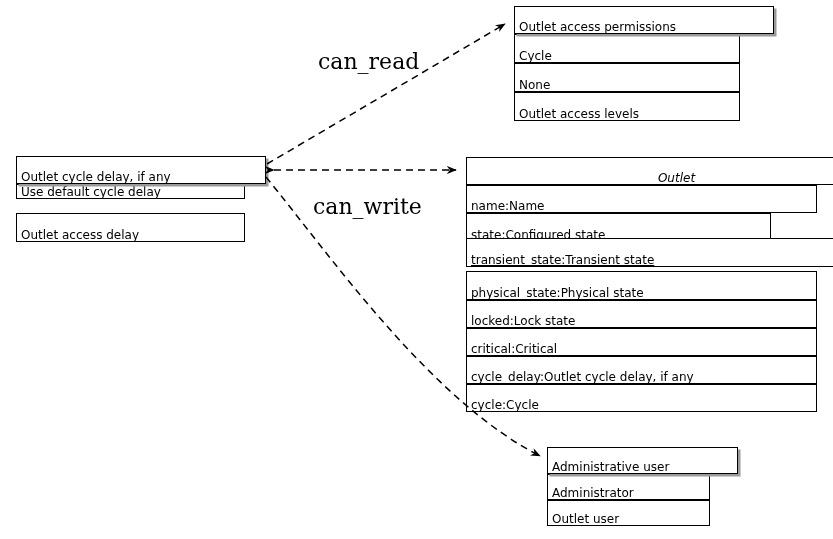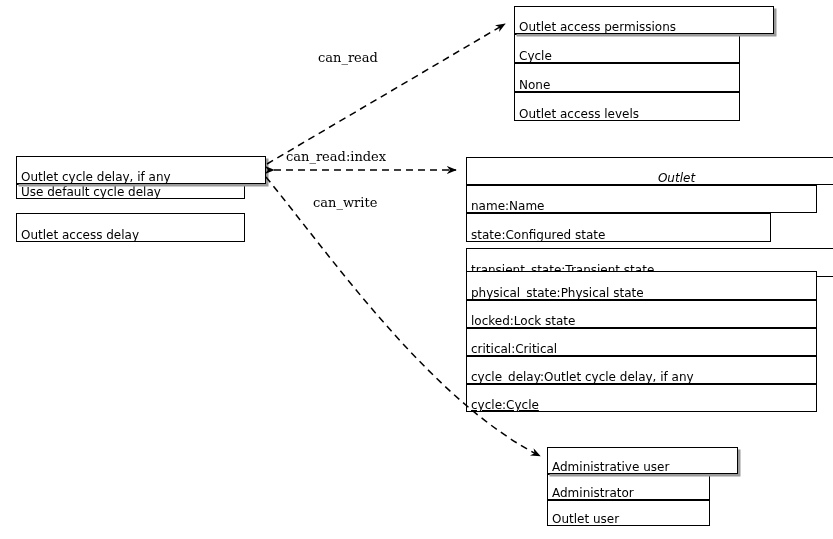--- a/index.html
+++ b/index.html
@@ -35,21 +35,21 @@
   .erow.center{justify-content:center;}
   .erow.center .txt{padding:0;}
 
   
   #edges{position:absolute;left:0;top:0;width:833px;height:539px;
          pointer-events:none;z-index:5;}
 
   .elabel{
     position:absolute;
     font-family:"DejaVu Serif",serif;
-    font-size:13px;
+    font-size:22px;
     color:#000;
     white-space:nowrap;
     line-height:1;
     z-index:6;
   }
 </style>
 </head>
 <body>
 
 <div id="stage">
@@ -65,21 +65,20 @@
     </defs>
 
     <path d="M267,164 L505,24" fill="none" stroke="#000" stroke-width="1.5" stroke-dasharray="7,5" marker-end="url(#ah)"></path>
 
     <path d="M274,170 L456,170" fill="none" stroke="#000" stroke-width="1.5" stroke-dasharray="7,5" marker-end="url(#ah)" marker-start="url(#ahs)"></path>
 
     <path d="M266,177 C330,255 430,400 540,456" fill="none" stroke="#000" stroke-width="1.5" stroke-dasharray="7,5" marker-end="url(#ah)"></path>
   </svg>
 
   <div class="elabel" style="left:318px;top:51px;">can_read</div>
-  <div class="elabel" style="left:286px;top:150px;">can_read:index</div>
   <div class="elabel" style="left:313px;top:196px;">can_write</div>
 
   <div class="entity">
     <div class="erow head" style="left:514px;top:6px;width:260px;height:28px;">
       <span class="txt">Outlet access permissions</span>
     </div>
     <div class="erow body" style="left:514px;top:34px;width:226px;height:29px;">
       <span class="txt">Cycle</span>
     </div>
     <div class="erow body" style="left:514px;top:63px;width:226px;height:29px;">
@@ -105,36 +104,36 @@
   <div class="entity">
     <div class="erow body center" style="left:466px;top:157px;width:421px;height:28px;font-style:italic;">
       <span class="txt">Outlet</span>
     </div>
     <div class="erow body" style="left:466px;top:185px;width:351px;height:28px;">
       <span class="txt">name:Name</span>
     </div>
     <div class="erow body" style="left:466px;top:213px;width:305px;height:29px;">
       <span class="txt">state:Configured state</span>
     </div>
-    <div class="erow body" style="left:466px;top:248px;width:368px;height:29px;">
+    <div class="erow body" style="left:466px;top:238px;width:368px;height:29px;text-decoration:underline;">
       <span class="txt">transient_state:Transient state</span>
     </div>
     <div class="erow body" style="left:466px;top:271px;width:351px;height:29px;">
       <span class="txt">physical_state:Physical state</span>
     </div>
     <div class="erow body" style="left:466px;top:300px;width:351px;height:28px;">
       <span class="txt">locked:Lock state</span>
     </div>
     <div class="erow body" style="left:466px;top:328px;width:351px;height:28px;">
       <span class="txt">critical:Critical</span>
     </div>
     <div class="erow body" style="left:466px;top:356px;width:351px;height:28px;">
       <span class="txt">cycle_delay:Outlet cycle delay, if any</span>
     </div>
-    <div class="erow body" style="left:466px;top:384px;width:351px;height:28px;text-decoration:underline;">
+    <div class="erow body" style="left:466px;top:384px;width:351px;height:28px;">
       <span class="txt">cycle:Cycle</span>
     </div>
   </div>
 
   <div class="entity">
     <div class="erow head" style="left:547px;top:447px;width:191px;height:27px;">
       <span class="txt">Administrative user</span>
     </div>
     <div class="erow body" style="left:547px;top:474px;width:163px;height:26px;">
       <span class="txt">Administrator</span>

